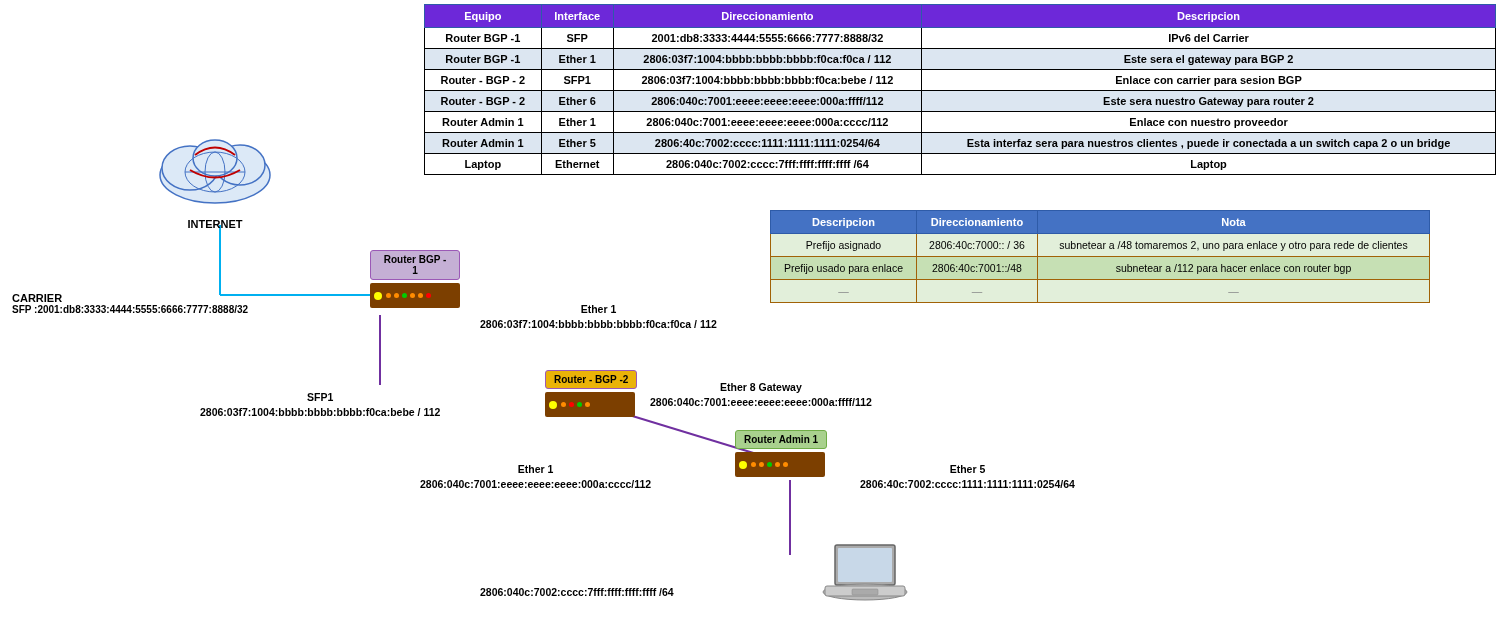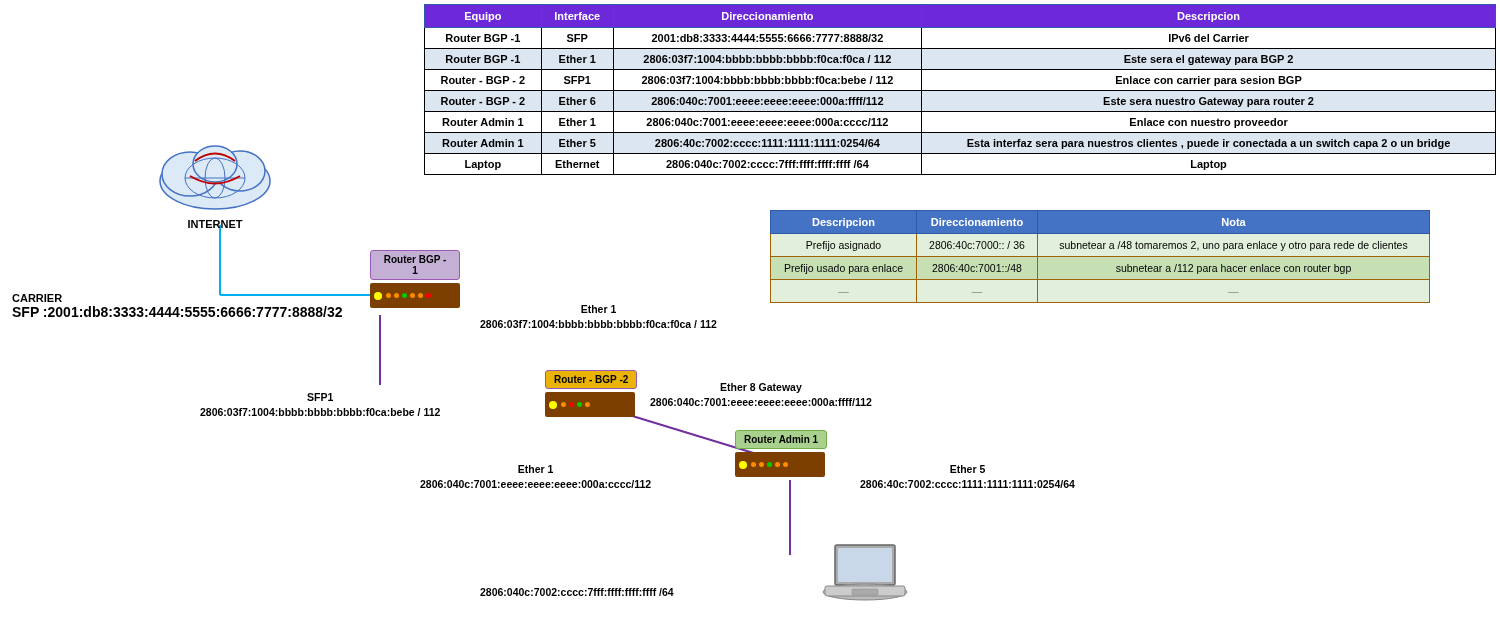--- a/index.html
+++ b/index.html
@@ -83,21 +83,21 @@
     
     .internet-cloud {
       position: absolute;
       top: 120px;
       left: 140px;
       width: 150px;
       height: 110px;
       display: flex;
       flex-direction: column;
       align-items: center;
-      justify-content: flex-end;
+      justify-content: space-between;
     }
 
     .router-label {
       background: #c5b0d5;
       border: 1px solid #9b59b6;
       border-radius: 3px;
       padding: 3px 8px;
       font-size: 10px;
       font-weight: bold;
       text-align: center;
@@ -242,21 +242,21 @@
     <line x1="45" y1="52" x2="105" y2="52" stroke="#4472c4" stroke-width="1"></line>
     <ellipse cx="75" cy="52" rx="10" ry="20" fill="none" stroke="#4472c4" stroke-width="1"></ellipse>
 
     <path d="M55 35 Q75 20 95 35" fill="none" stroke="#c00000" stroke-width="2"></path>
     <path d="M50 50 Q75 65 100 50" fill="none" stroke="#c00000" stroke-width="2"></path>
   </svg>
   <span style="font-size:11px;font-weight:bold;margin-top:2px;">INTERNET</span>
 </div>
 
 <div style="position:absolute;top:292px;left:12px;font-size:11px;font-weight:bold;">CARRIER</div>
-<div style="position:absolute;top:304px;left:12px;font-size:14px;font-weight:bold;color:#000;">SFP :2001:db8:3333:4444:5555:6666:7777:8888/32</div>
+<div style="position:absolute;top:304px;left:12px;font-size:10px;font-weight:bold;color:#000;">SFP :2001:db8:3333:4444:5555:6666:7777:8888/32</div>
 
 <div style="position:absolute;top:250px;left:370px;">
   <div class="router-label">Router BGP -<br>1</div>
 
   <div style="width:90px;height:25px;background:#7c3f00;border-radius:2px;display:flex;align-items:center;padding:2px 4px;position:relative;">
     <div style="width:8px;height:8px;background:#ffff00;border-radius:50%;margin-right:4px;"></div>
     <div style="display:flex;gap:3px;">
       <div style="width:5px;height:5px;background:#ff8c00;border-radius:50%;"></div>
       <div style="width:5px;height:5px;background:#ff8c00;border-radius:50%;"></div>
       <div style="width:5px;height:5px;background:#00cc00;border-radius:50%;"></div>

